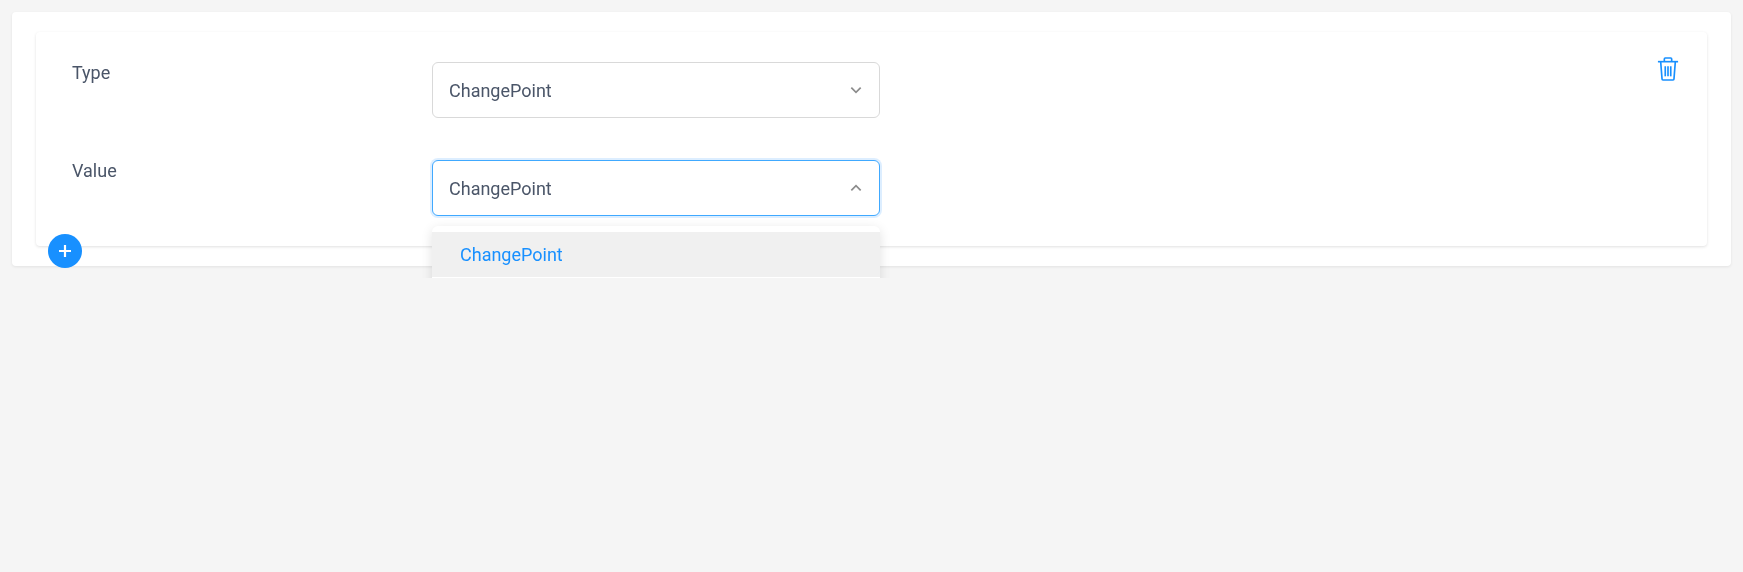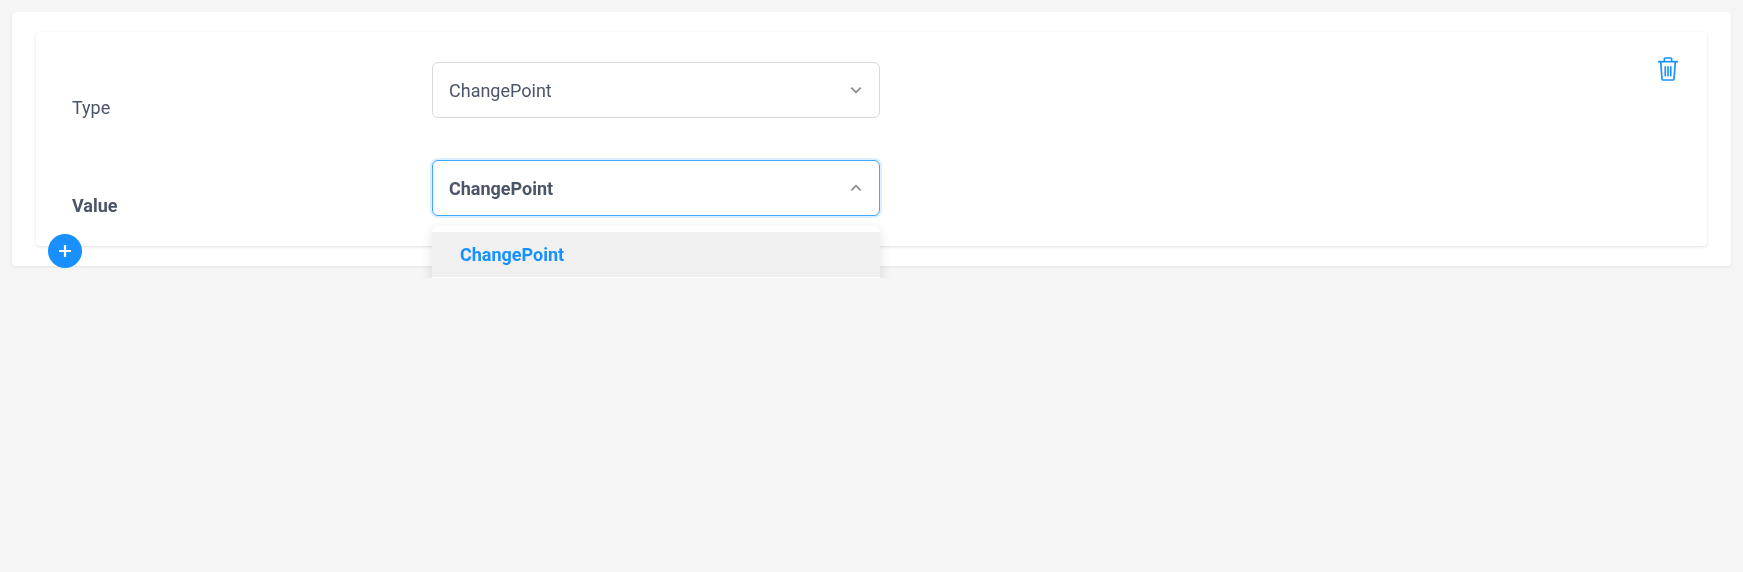--- a/index.html
+++ b/index.html
@@ -21,26 +21,25 @@
     }
     .card {
       background: #fff;
       border-radius: 4px;
       box-shadow: 0 1px 3px rgba(0,0,0,0.12);
       padding: 30px 36px;
       position: relative;
     }
     .form-row {
       display: flex;
-      align-items: flex-end;
+      align-items: flex-start;
       margin-bottom: 42px;
     }
     .form-row:last-child {
       margin-bottom: 0;
-      font-weight: bold;
     }
     .form-label {
       width: 360px;
       color: #4a5568;
       font-size: 18px;
       flex-shrink: 0;
     }
     .form-control-wrap {
       width: 448px;
       position: relative;

